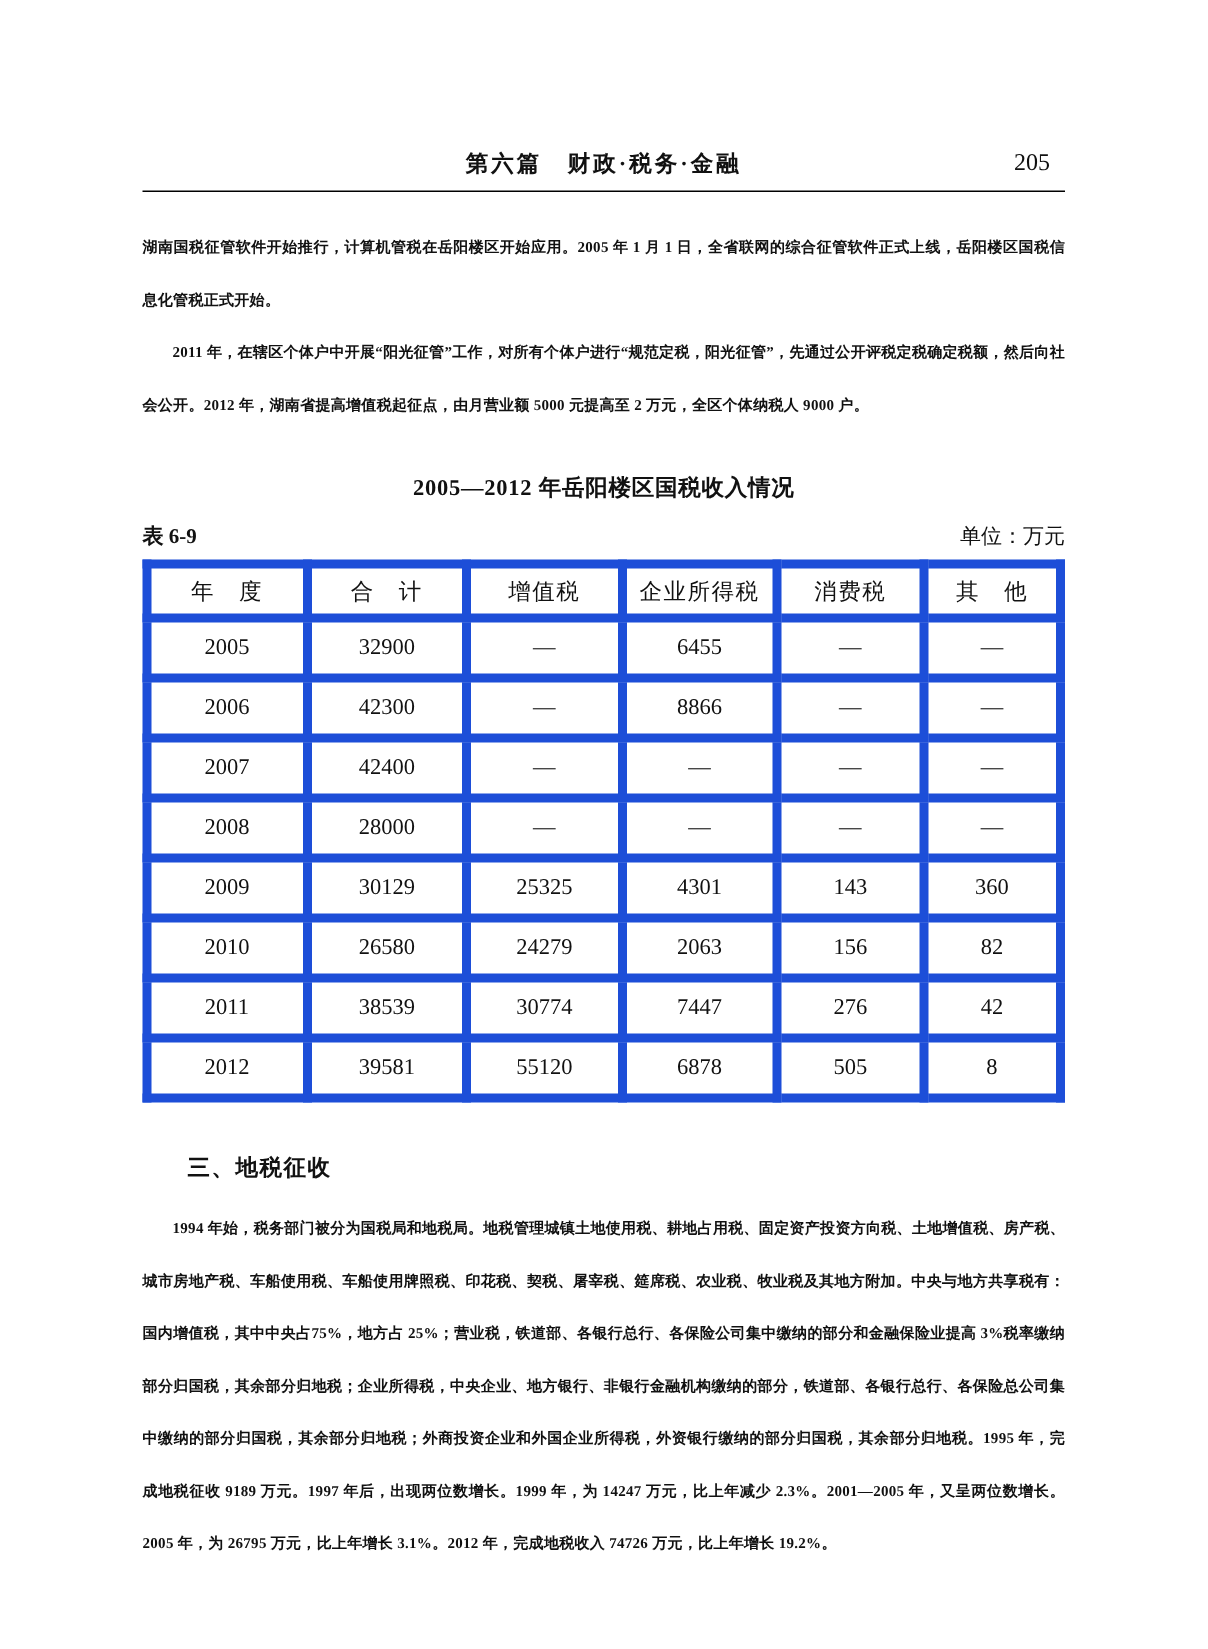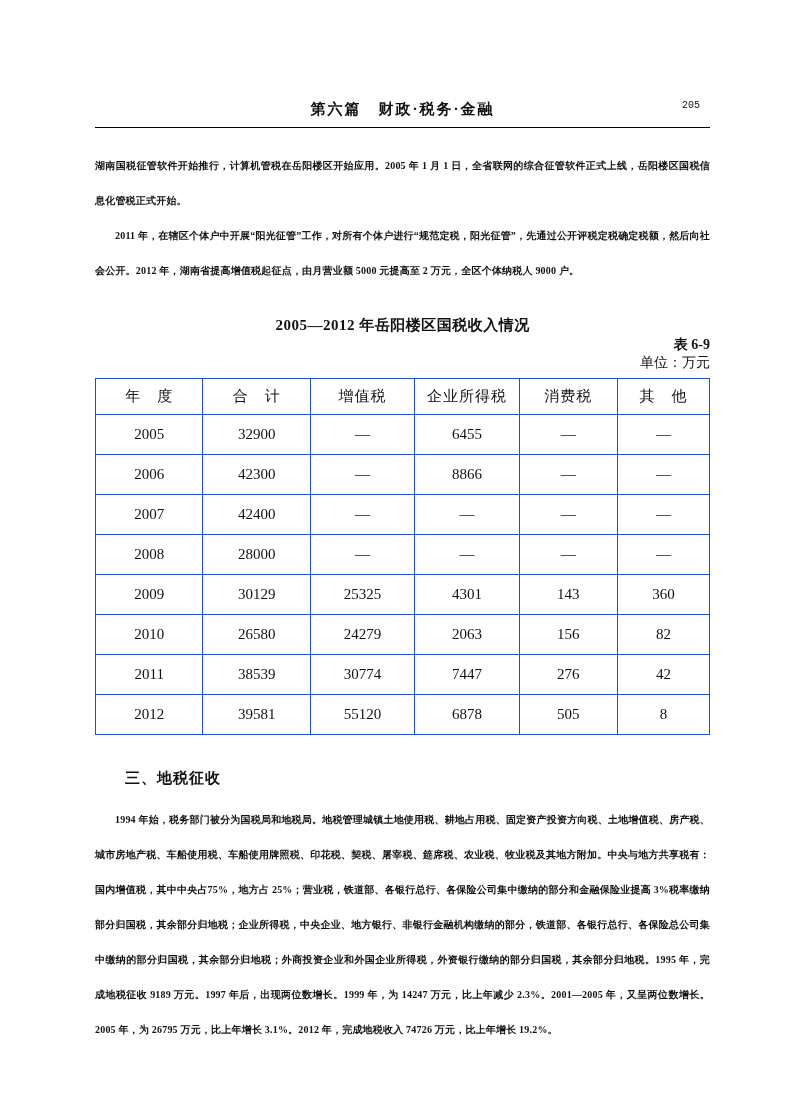--- a/index.html
+++ b/index.html
@@ -30,22 +30,21 @@
     left: 50%;
     transform: translateX(-50%);
     font-weight: bold;
     letter-spacing: 2px;
     white-space: nowrap;
   }
   .page-number {
     position: absolute;
     right: 10px;
     top: 0;
-    font-size: 10px;
-    font-family: Liberation Mono, monospace;
+    font-size: 16px;
   }
   .header-rule {
     border: none;
     border-top: 1.5px solid #000;
     margin-top: 7px;
   }
   
   .body-text {
     font-size: 10px;
     line-height: 35px;
@@ -60,35 +59,34 @@
     margin-top: 28px;
     text-align: center;
     font-size: 15px;
     font-weight: bold;
     letter-spacing: 0.5px;
   }
   .table-meta {
     display: flex;
     justify-content: space-between;
     align-items: flex-end;
-    margin-top: 1px;
+    margin-top: 14px;
     font-size: 14px;
-    flex-direction: column;
   }
   .table-label { font-weight: bold; }
   .table-unit { font-weight: normal; }
   
   .data-table {
     width: 100%;
     border-collapse: collapse;
     margin-top: 6px;
     table-layout: fixed;
   }
   .data-table th, .data-table td {
-    border: 1px solid #1d4ed8;
+    border: 6px solid #1d4ed8;
     text-align: center;
     vertical-align: middle;
     font-size: 15px;
     font-weight: normal;
     padding: 0 4px;
   }
   .data-table thead th { height: 36px; letter-spacing: 1px; }
   .data-table tbody td { height: 40px; }
   .data-table th:nth-child(1), .data-table td:nth-child(1) { width: 17.5%; }
   .data-table th:nth-child(2), .data-table td:nth-child(2) { width: 17.5%; }

